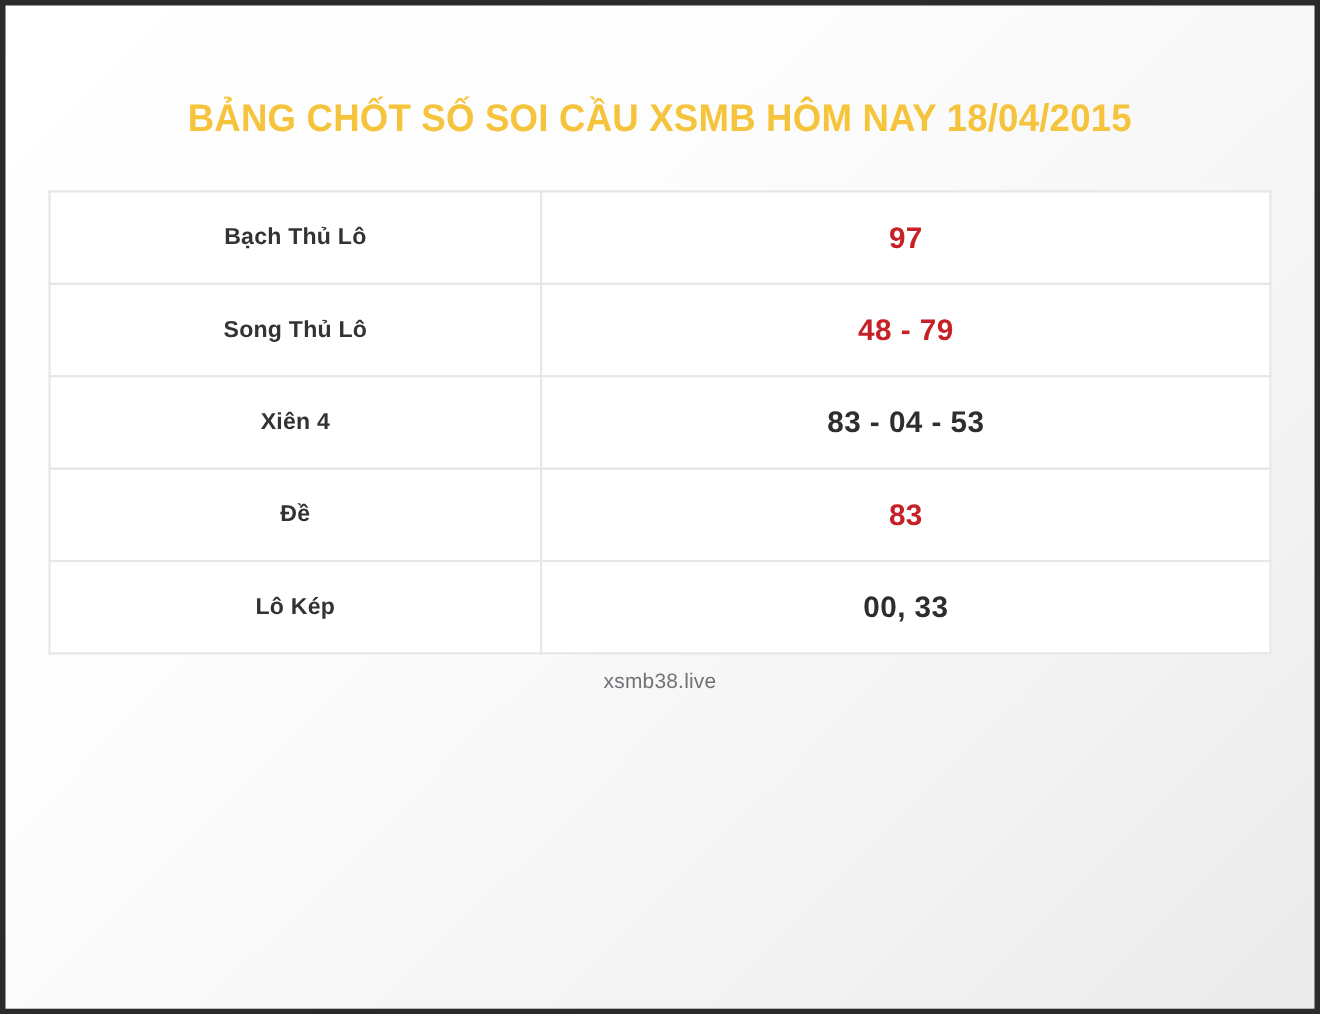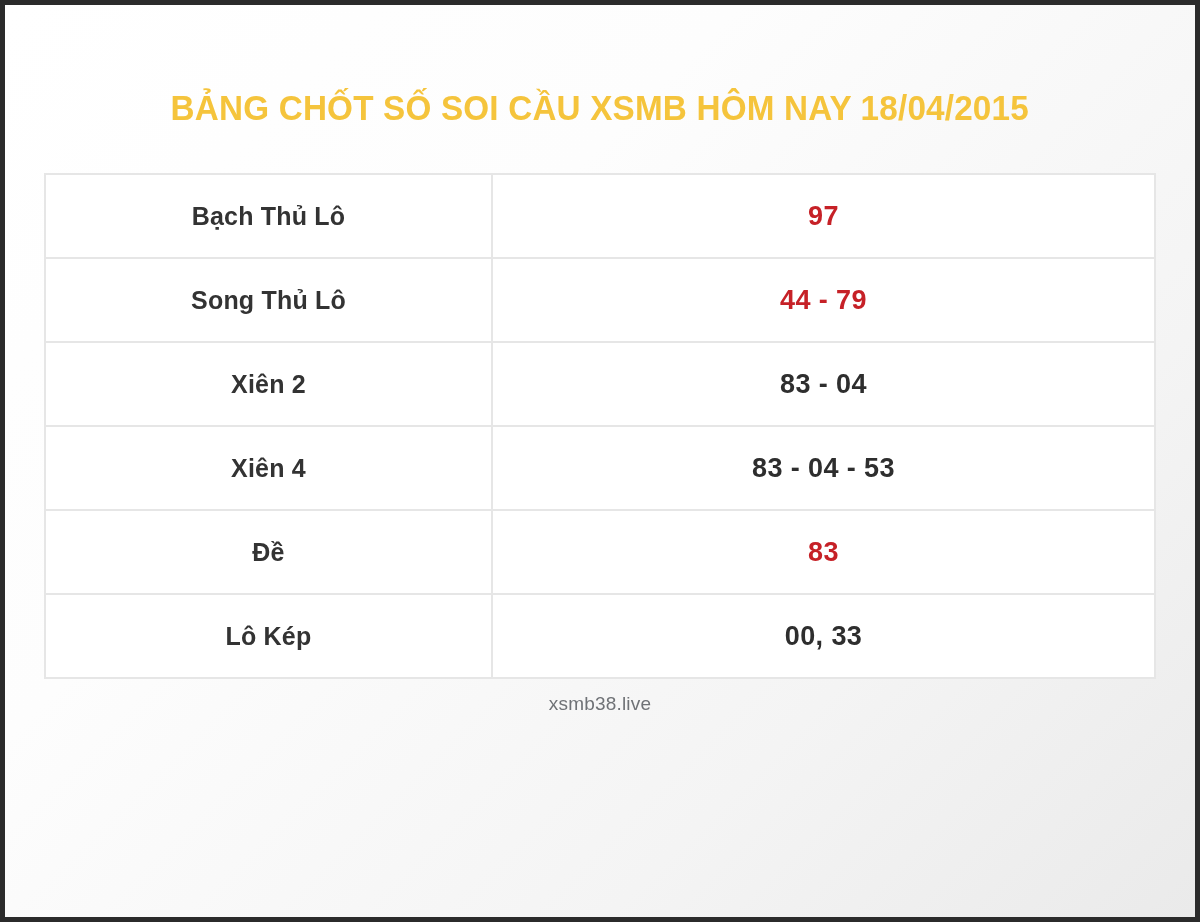--- a/index.html
+++ b/index.html
@@ -50,21 +50,21 @@
   }
   .result-table td {
     border: 2px solid #e6e6e6;
     height: 82px;
     text-align: center;
     vertical-align: middle;
     padding: 0;
   }
   .col-label {
     width: 445px;
-    font-size: 25px;
+    font-size: 21px;
     font-weight: 700;
     color: #333333;
     letter-spacing: 0.2px;
   }
   .col-value {
     font-size: 27px;
     font-weight: 700;
     color: #2e2e2e;
     letter-spacing: 0.4px;
     margin-top: 15px;
@@ -90,25 +90,21 @@
   <div class="title">BẢNG CHỐT SỐ SOI CẦU XSMB HÔM NAY 18/04/2015</div>
 
   <table class="result-table">
     <tbody>
         <tr>
           <td class="col-label">Bạch Thủ Lô</td>
           <td class="col-value highlight">97</td>
         </tr>
         <tr>
           <td class="col-label">Song Thủ Lô</td>
-          <td class="col-value highlight">44 - 79</td>
-        </tr>
-        <tr>
-          <td class="col-label">Xiên 2</td>
-          <td class="col-value">83 - 04</td>
+          <td class="col-value highlight">48 - 79</td>
         </tr>
         <tr>
           <td class="col-label">Xiên 4</td>
           <td class="col-value">83 - 04 - 53</td>
         </tr>
         <tr>
           <td class="col-label">Đề</td>
           <td class="col-value highlight">83</td>
         </tr>
         <tr>

